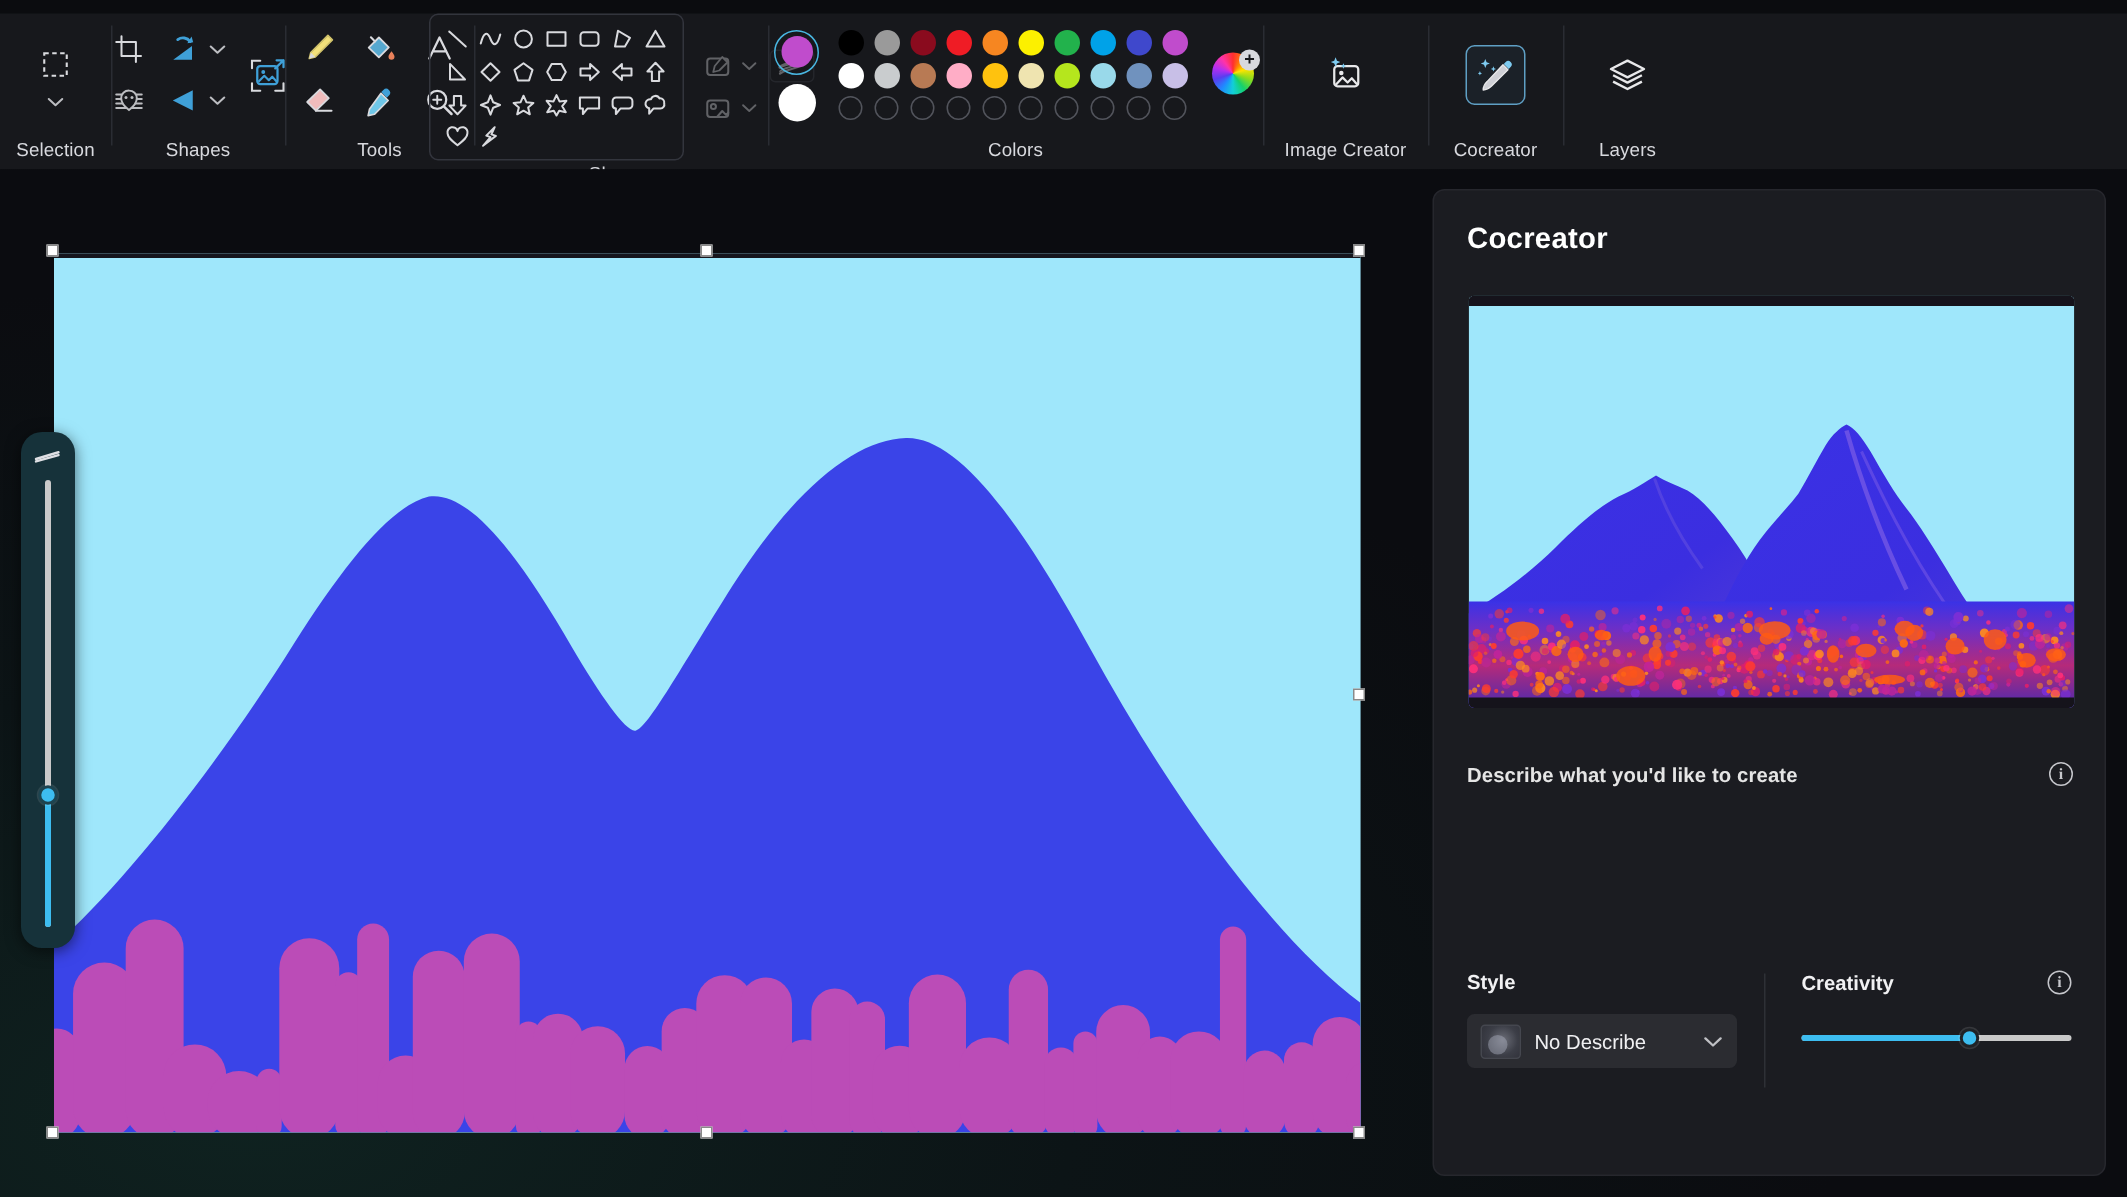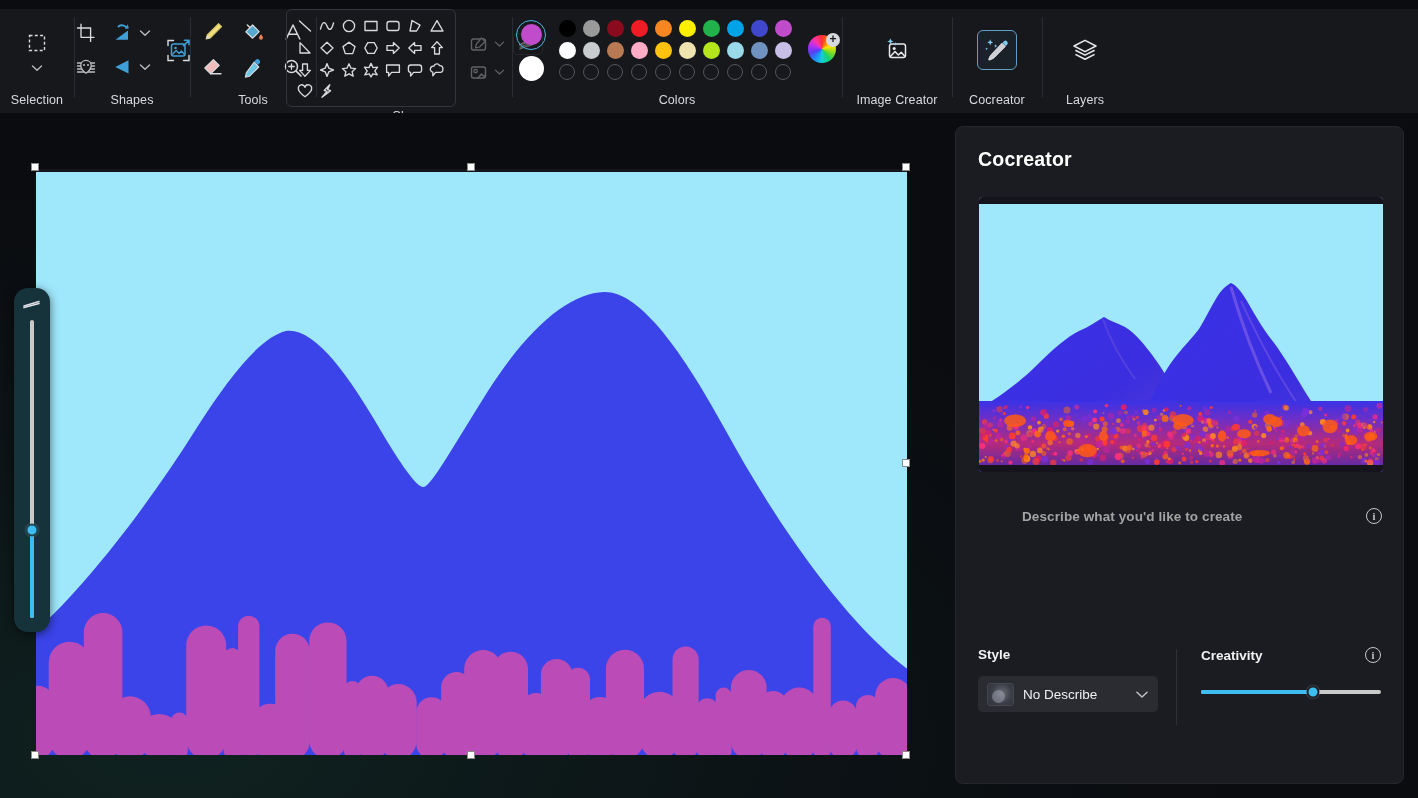--- a/index.html
+++ b/index.html
@@ -255,21 +255,21 @@
     position:absolute; left:23px; top:70px;
     width:404px; height:275px;
     border-radius:4px;
     background:#0d0e12;
     overflow:hidden;
   }
   .cc-label-row {
     position:absolute; left:22px; top:381px; width:404px;
     display:flex; align-items:center; justify-content:space-between;
   }
-  .cc-label { font-size:13.5px; font-weight:700; color:#a3a3a3; letter-spacing:.1px;margin-left:44px;}
+  .cc-label { font-size:13.5px; font-weight:700; color:#e5e5e5; letter-spacing:.1px;}
   .info-icon {
     width:16px;height:16px;border-radius:50%;
     border:1.3px solid #c6c7cc;
     display:flex;align-items:center;justify-content:center;
     font-size:10.5px; color:#c6c7cc; font-weight:700;
     font-family:"Liberation Serif", serif;
   }
   .cc-textarea {
     position:absolute; left:22px; top:414px;
     width:405px; height:78px;

